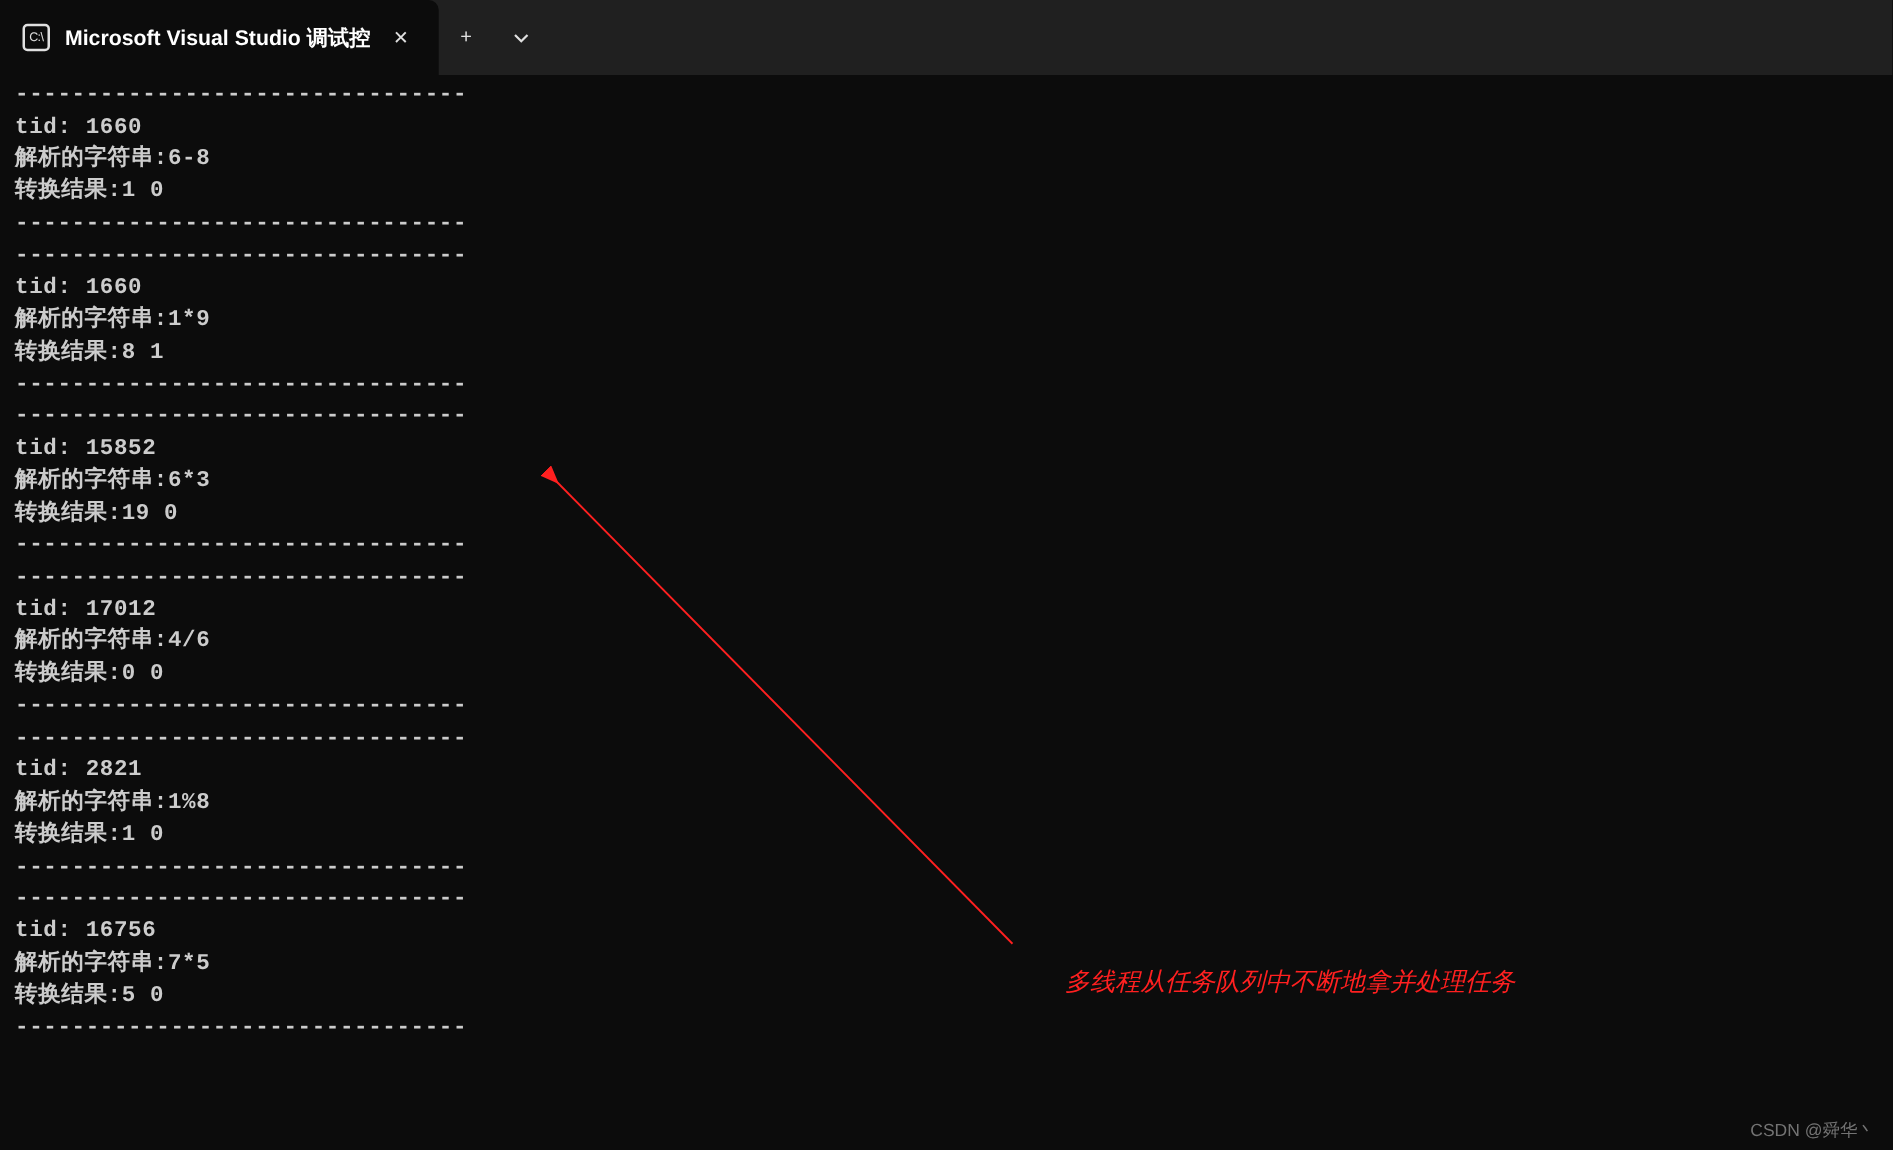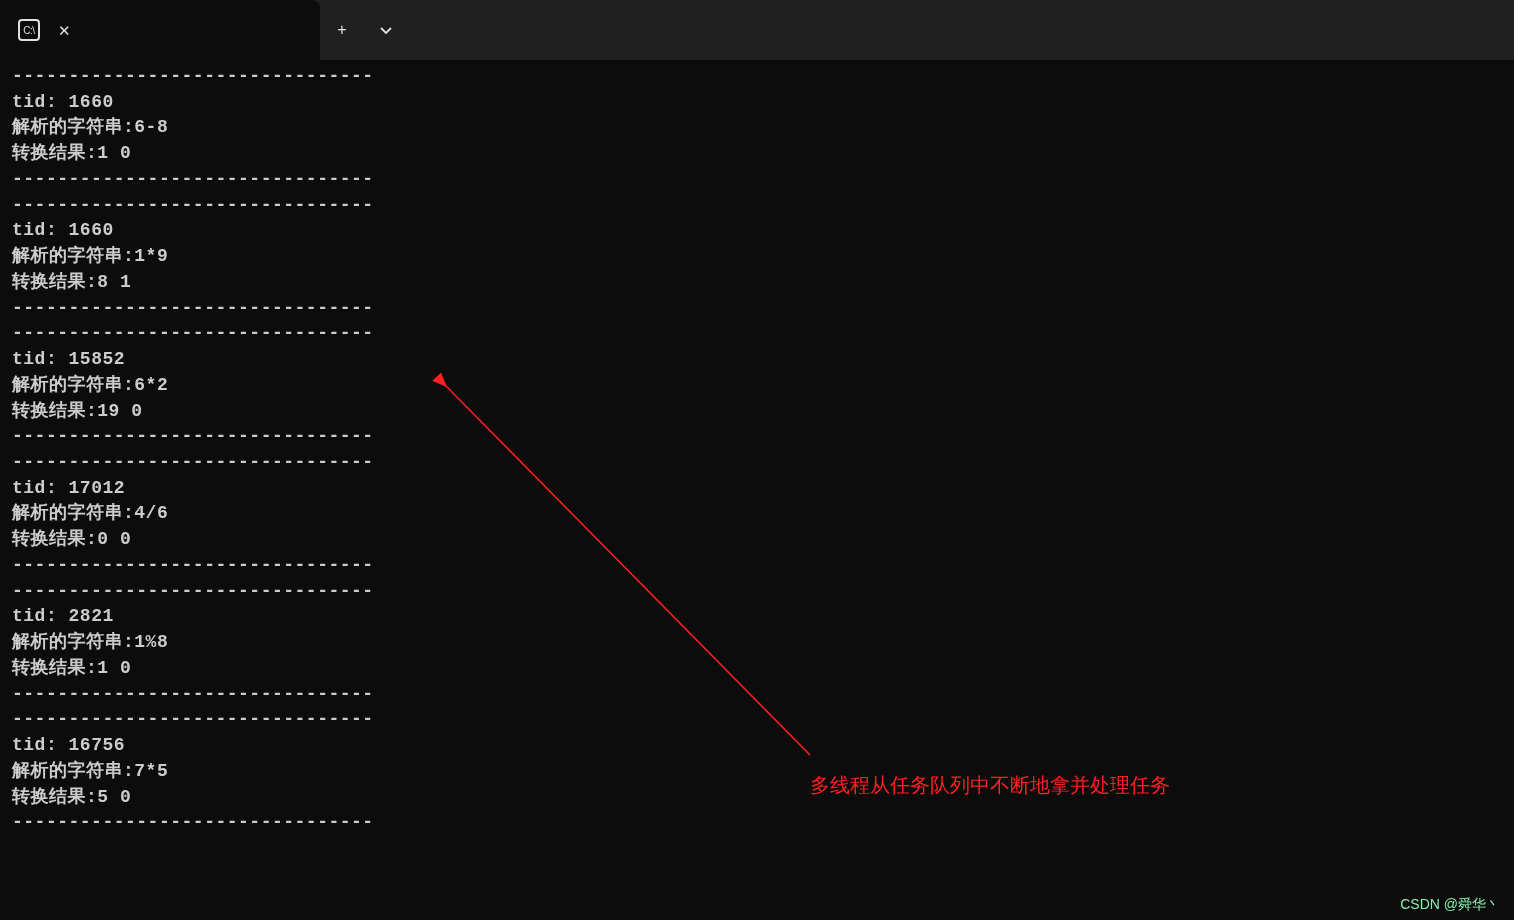--- a/index.html
+++ b/index.html
@@ -90,31 +90,32 @@
       position: absolute;
       color: #ff2020;
       font-family: "Microsoft YaHei", sans-serif;
       font-size: 20px;
       white-space: nowrap;
     }
     .watermark {
       position: absolute;
       bottom: 6px;
       right: 14px;
-      color: #86efac;
+      color: #737373;
       font-family: "Microsoft YaHei", sans-serif;
       font-size: 14px;
     }
   </style>
 </head>
 <body>
 
 <div class="titlebar">
   <div class="tab">
     <div class="tab-icon">C:\</div>
+    <div class="tab-title">Microsoft Visual Studio 调试控</div>
     <div class="tab-close">✕</div>
   </div>
   <div class="titlebar-actions">
     <div class="titlebar-btn">+</div>
     <div class="titlebar-btn">
       <svg width="14" height="14" viewBox="0 0 14 14" fill="none" stroke-width="1.8">
           <path d="M2 5 L7 10 L12 5"></path>
         </svg>
     </div>
   </div>
@@ -125,21 +126,21 @@
 <span><span>解析的字符串:</span><span>6-8</span></span>
 <span><span>转换结果:</span><span>1 0</span></span>
 <span>--------------------------------</span>
 <span>--------------------------------</span>
 <span><span>tid:</span> <span>1660</span></span>
 <span><span>解析的字符串:</span><span>1*9</span></span>
 <span><span>转换结果:</span><span>8 1</span></span>
 <span>--------------------------------</span>
 <span>--------------------------------</span>
 <span><span>tid:</span> <span>15852</span></span>
-<span><span>解析的字符串:</span><span>6*2</span></span>
+<span><span>解析的字符串:</span><span>6*3</span></span>
 <span><span>转换结果:</span><span>19 0</span></span>
 <span>--------------------------------</span>
 <span>--------------------------------</span>
 <span><span>tid:</span> <span>17012</span></span>
 <span><span>解析的字符串:</span><span>4/6</span></span>
 <span><span>转换结果:</span><span>0 0</span></span>
 <span>--------------------------------</span>
 <span>--------------------------------</span>
 <span><span>tid:</span> <span>2821</span></span>
 <span><span>解析的字符串:</span><span>1%8</span></span>
@@ -153,15 +154,15 @@
 
 <svg class="annotation-arrow" style="left:430px; top:370px;" width="400" height="400">
   <defs>
     <marker id="arrowhead" markerWidth="10" markerHeight="8" refX="2" refY="4" orient="auto">
       <polygon points="10 0, 0 4, 10 8" fill="#ff2020"></polygon>
     </marker>
   </defs>
   <line x1="380" y1="385" x2="15" y2="15" stroke-width="1.5" marker-end="url(#arrowhead)" stroke="#ff2020"></line>
 </svg>
 
-<div class="annotation-text" style="left:810px; top:772px;">多线程从任务队列中不断地拿并处理任务</div>
+<div class="annotation-text" style="left:852px; top:772px;font-style:italic;">多线程从任务队列中不断地拿并处理任务</div>
 
 <div class="watermark">CSDN @舜华丶</div>
 
 </body></html>

